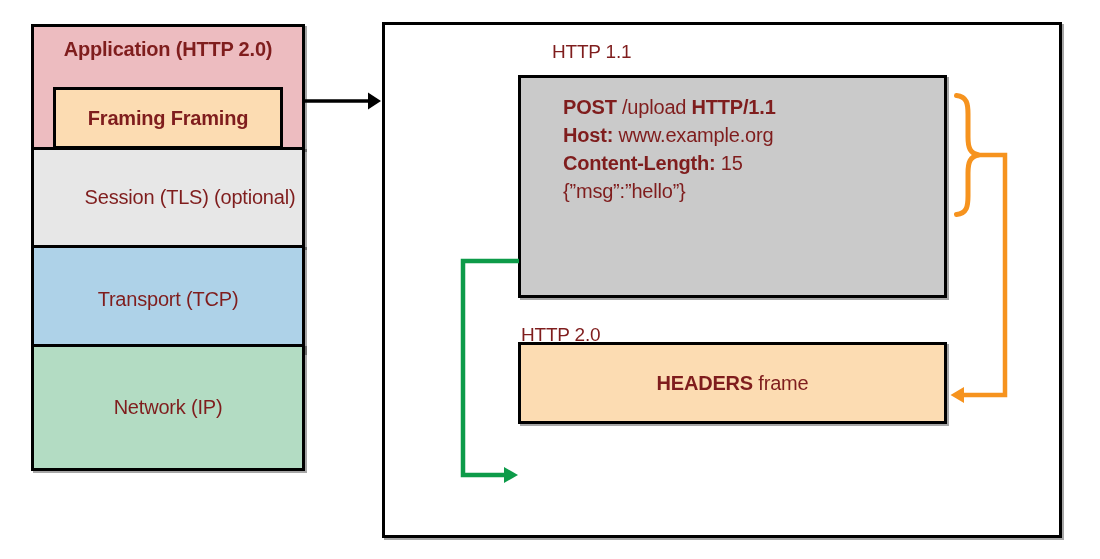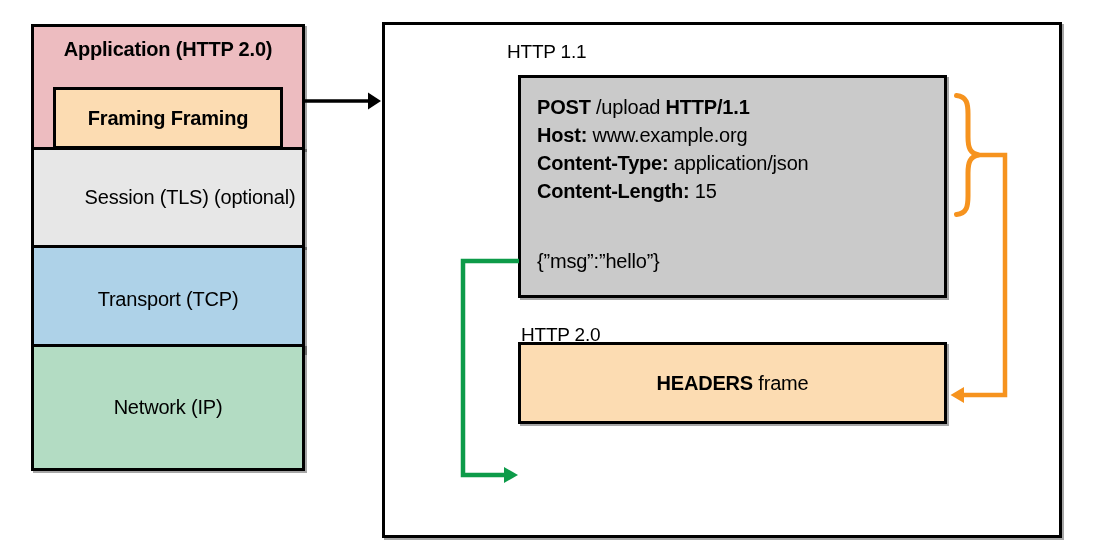--- a/index.html
+++ b/index.html
@@ -1,45 +1,45 @@
 <!DOCTYPE html>
 <html><head>
 <meta charset="utf-8">
 <style>
   html,body{margin:0;padding:0;background:#ffffff;}
   .canvas{
     position:relative;width:1100px;height:559px;background:#ffffff;
-    font-family:"Liberation Sans", sans-serif;color:#000000;overflow:hidden;
+    font-family:"Liberation Sans", sans-serif;color:#7f1d1d;overflow:hidden;
     letter-spacing:-0.2px;
   }
   .abs{position:absolute;box-sizing:border-box;}
   .box{
     position:absolute;box-sizing:border-box;border:3px solid #000;
     display:flex;align-items:center;justify-content:center;
     box-shadow:2px 2px 0 rgba(0,0,0,0.35);
   }
   .b{font-weight:bold;}
   
   .layer-app{left:31px;top:24px;width:274px;height:126px;align-items:flex-start;}
   .layer-app-label{margin-top:11px;font-size:20px;font-weight:bold;text-align:center;width:100%;}
   .layer-bf{left:53px;top:87px;width:230px;height:62px;font-size:20px;font-weight:bold;box-shadow:none;}
   .layer-session{left:31px;top:147px;width:274px;height:101px;font-size:20px;}
   .layer-transport{left:31px;top:245px;width:274px;height:108px;font-size:20px;}
   .layer-network{left:31px;top:344px;width:274px;height:127px;font-size:20px;}
   
   .outer-panel{left:382px;top:22px;width:680px;height:516px;border:3px solid #000;background:#fff;box-shadow:2px 2px 0 rgba(0,0,0,0.35);}
   .section-label{position:absolute;font-size:19px;line-height:22px;}
-  .lbl-http11{left:507px;top:41px;}
+  .lbl-http11{left:552px;top:41px;}
   .lbl-http20{left:521px;top:324px;text-align:right;}
   .request-box{
     left:518px;top:75px;width:429px;height:223px;border:3px solid #000;
-    padding:15px 8px 0 16px;font-size:20px;line-height:28px;
+    padding:15px 8px 0 42px;font-size:20px;line-height:28px;
     box-shadow:2px 2px 0 rgba(0,0,0,0.35);
   }
-  .request-body{margin-top:42px;}
+  .request-body{}
   .frame-box{left:518px;width:429px;height:82px;font-size:20px;}
   .frame-headers{top:342px;}
   .frame-data{top:432px;height:85px;}
   .overlay{position:absolute;left:0;top:0;width:1100px;height:559px;pointer-events:none;}
 </style>
 </head>
 <body>
 
 <div class="canvas">
 
@@ -59,21 +59,20 @@
     <span>Network (IP)</span>
   </div>
 
   <div class="abs outer-panel"></div>
 
   <div class="section-label lbl-http11">HTTP 1.1</div>
 
   <div class="abs request-box" style="background-color: rgb(202, 202, 202);">
     <div><span class="b">POST</span><span> /upload </span><span class="b">HTTP/1.1</span></div>
     <div><span class="b">Host:</span><span> www.example.org</span></div>
-    <div><span class="b">Content-Type:</span><span> application/json</span></div>
     <div><span class="b">Content-Length:</span><span> 15</span></div>
     <div class="request-body">{”msg”:”hello”}</div>
   </div>
 
   <div class="section-label lbl-http20">HTTP 2.0</div>
 
   <div class="box frame-box frame-headers" style="background-color: rgb(252, 220, 178);">
     <span><span class="b">HEADERS</span><span> frame</span></span>
   </div>
 

